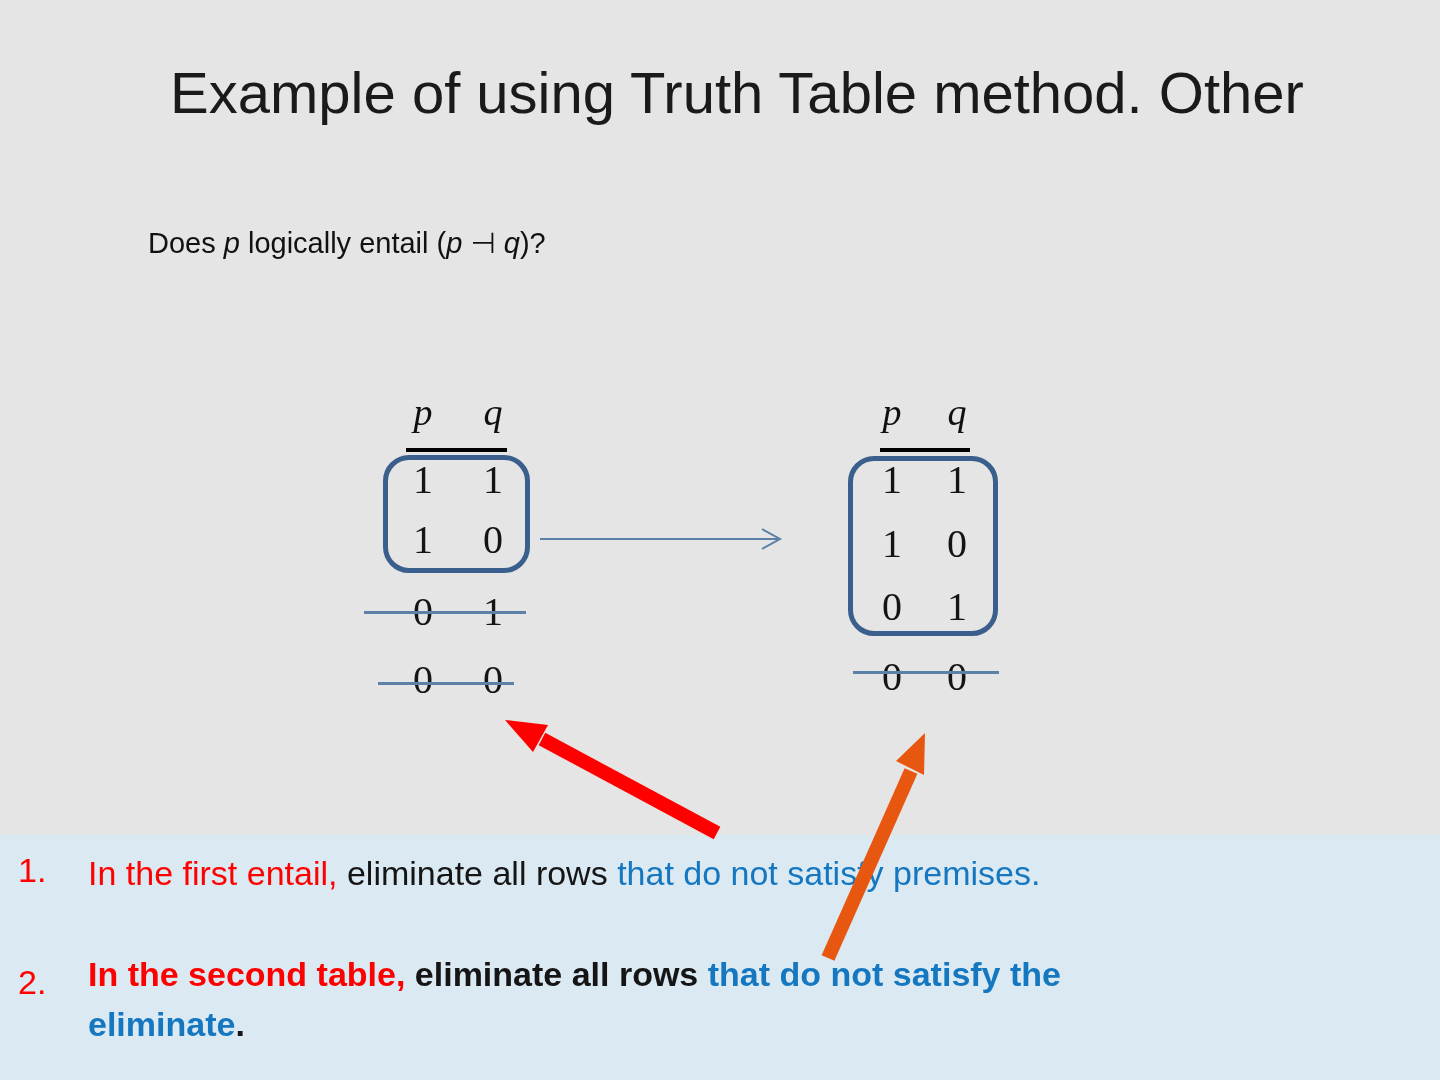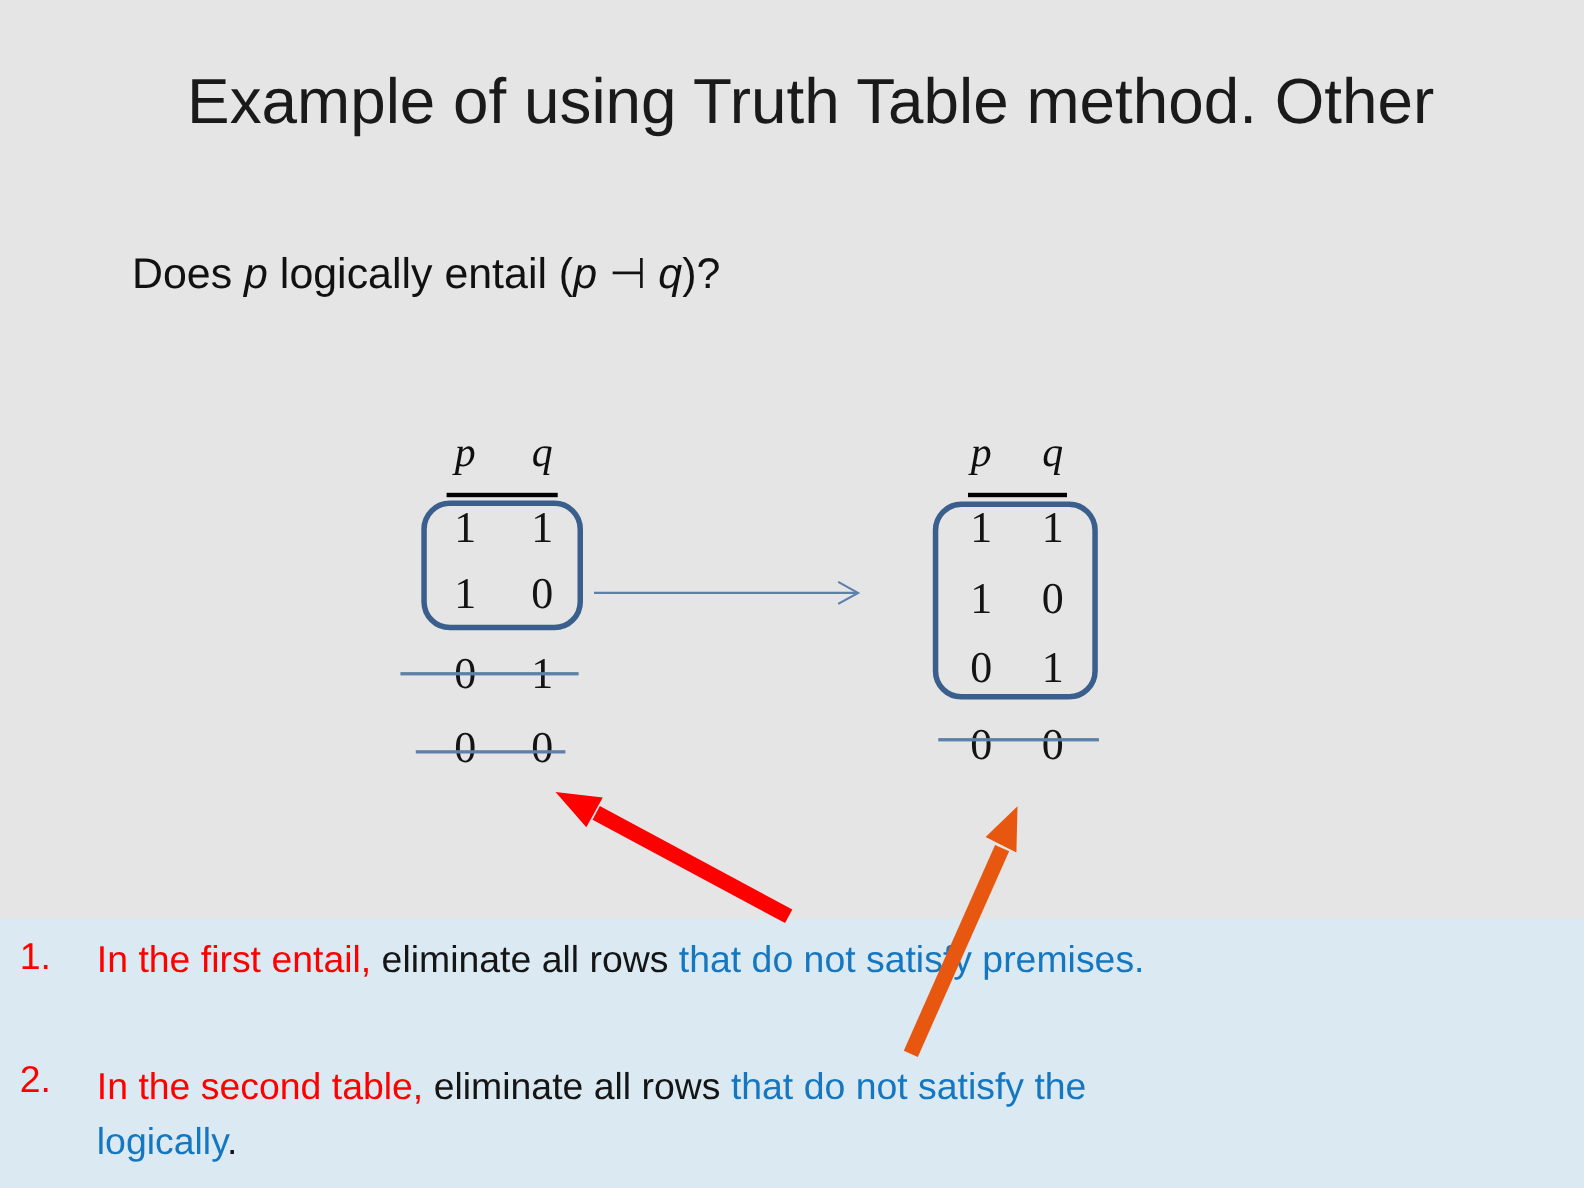--- a/index.html
+++ b/index.html
@@ -4,21 +4,21 @@
 <style>
   html,body{margin:0;padding:0;background:#ffffff;}
   .slide{
     position:relative;width:1440px;height:1080px;background:#e5e5e5;
     font-family:"Liberation Sans",sans-serif;overflow:hidden;padding-left:34px;
   }
   
   .title{position:absolute;left:0;top:52px;width:100%;text-align:center;color:#1a1a1a;}
   .title-line{font-size:58px;line-height:82px;font-weight:400;}
   
-  .question{position:absolute;left:120px;top:226px;font-size:39px;color:#111;}
+  .question{position:absolute;left:148px;top:226px;font-size:29px;color:#111;}
   .question .var{font-style:italic;}
   
   .ttable{position:absolute;width:170px;height:320px;}
   #t1{left:370px;top:390px;}
   #t2{left:845px;top:390px;}
   .hdr{position:absolute;top:0;width:44px;text-align:center;
        font-family:"Liberation Serif",serif;font-style:italic;font-size:38px;color:#0f0f0f;}
   #t1 .hc1{left:31px;} #t1 .hc2{left:101px;}
   #t2 .hc1{left:25px;} #t2 .hc2{left:90px;}
   .hdr-underline{position:absolute;height:4px;background:#000000;}
@@ -38,21 +38,21 @@
   #t1 .s3{left:-6px;top:221px;width:162px;}
   #t1 .s4{left:8px;top:292px;width:136px;}
   #t2 .s4{left:8px;top:281px;width:146px;}
   
   .panel{position:absolute;left:0;top:835px;width:1440px;height:245px;background:#DAE9F2;}
   .num{position:absolute;font-size:34px;color:#FF0000;}
   .itxt{position:absolute;font-size:34px;color:#151515;}
   .n1{left:18px;top:16px;}
   .i1{left:88px;top:16px;width:1330px;line-height:44px;}
   .n2{left:18px;top:128px;}
-  .i2{left:88px;top:128px;width:1250px;line-height:50px;}
+  .i2{left:88px;top:114px;width:1250px;line-height:50px;font-weight:bold;}
   .seg-red{color:#FF0000;}
   .seg-black{color:#151515;margin-top:12px;}
   .seg-blue{color:#1577C0;}
   
   .overlay{position:absolute;left:0;top:0;width:1440px;height:1080px;z-index:6;pointer-events:none;}
 </style>
 </head>
 <body>
 
 <div class="slide">
@@ -109,21 +109,21 @@
       <span class="cell cc1">0</span>
       <span class="cell cc2">0</span>
     </div>
     <div class="strike s4"></div>
   </div>
 
   <div class="panel">
     <div class="num n1">1.</div>
     <div class="itxt i1"><span class="seg-red">In the first entail,</span><span class="seg-black"> eliminate all rows </span><span class="seg-blue">that do not satisfy premises.</span></div>
     <div class="num n2">2.</div>
-    <div class="itxt i2"><span class="seg-red">In the second table,</span><span class="seg-black"> eliminate all rows </span><span class="seg-blue">that do not satisfy the</span><br><span class="seg-blue">logically</span><span class="seg-black">.</span></div>
+    <div class="itxt i2"><span class="seg-red">In the second table,</span><span class="seg-black"> eliminate all rows </span><span class="seg-blue">that do not satisfy the</span><br><span class="seg-blue">eliminate</span><span class="seg-black">.</span></div>
   </div>
 
   <svg class="overlay" viewBox="0 0 1440 1080" xmlns="http://www.w3.org/2000/svg">
 
     <g>
       <line x1="540" y1="539" x2="778" y2="539" stroke-width="2" stroke="#5C80A8"></line>
       <path d="M762,529 L780,539 L762,549" fill="none" stroke-width="2" stroke="#5C80A8"></path>
     </g>
 
     <g>

